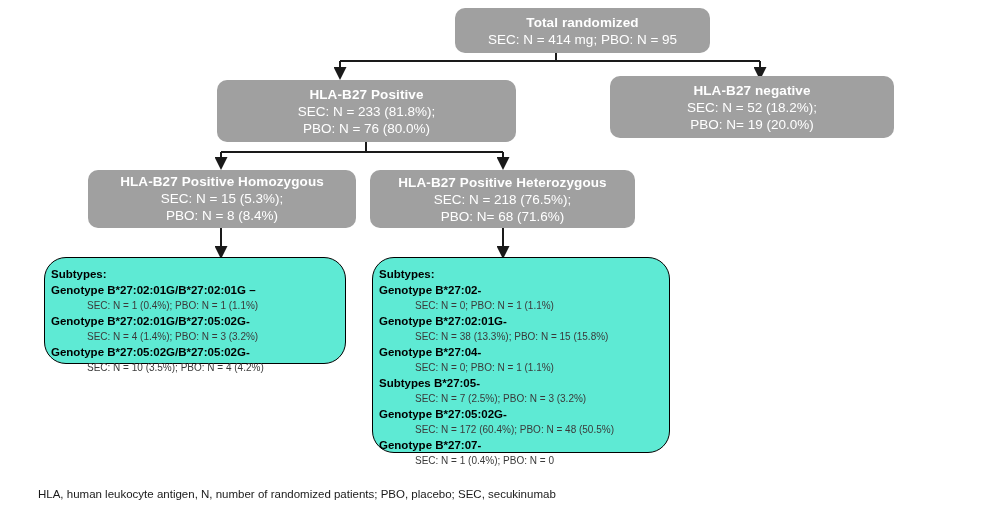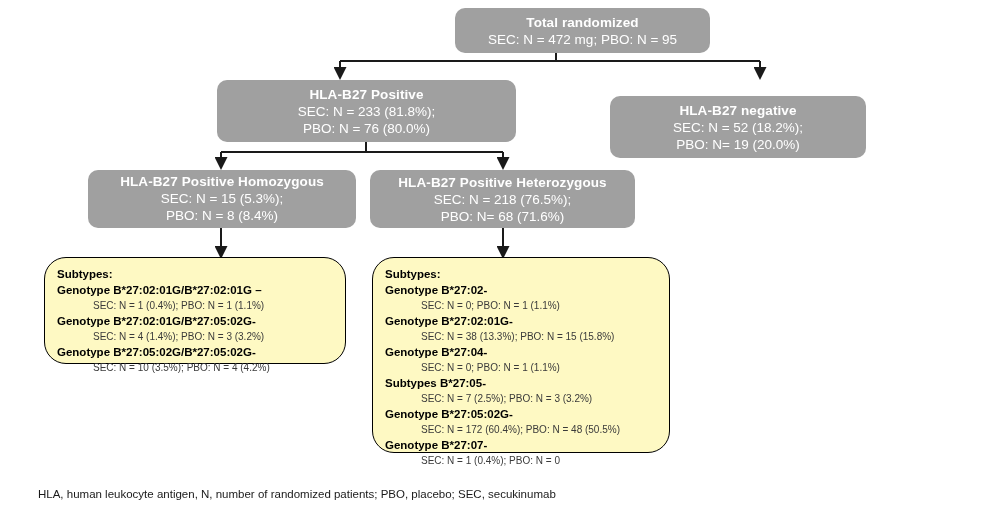--- a/index.html
+++ b/index.html
@@ -53,25 +53,25 @@
     white-space: nowrap;
   }
   .gbox .line {
     font-size: 13.5px;
     line-height: 17px;
     white-space: nowrap;
   }
   
   .wbox {
     position: absolute;
-    background: #fef9c3;
+    background: #5eead4;
     border: 1.6px solid #000000;
     border-radius: 22px;
     box-sizing: border-box;
-    padding: 9px 10px 8px 12px;
+    padding: 9px 10px 8px 6px;
   }
   .sub-head {
     font-weight: bold;
     font-size: 11.5px;
     line-height: 15.5px;
     color: #000;
     white-space: nowrap;
   }
   .geno {
     font-weight: bold;
@@ -128,30 +128,30 @@
       <path d="M 221 228 L 221 257" stroke="#1a1a1a" stroke-width="2" fill="none" marker-end="url(#arrow)"></path>
     </g>
 
     <g>
       <path d="M 503 228 L 503 257" stroke="#1a1a1a" stroke-width="2" fill="none" marker-end="url(#arrow)"></path>
     </g>
   </svg>
 
   <div class="gbox" style="left:429px; top:8px; width:255px; height:45px;margin-left:26px;">
     <div class="title">Total randomized</div>
-    <div class="line">SEC: N = 472 mg; PBO: N = 95</div>
+    <div class="line">SEC: N = 414 mg; PBO: N = 95</div>
   </div>
 
   <div class="gbox" style="left:217px; top:80px; width:299px; height:62px;align-items:center;">
     <div class="title">HLA-B27 Positive</div>
     <div class="line">SEC: N = 233 (81.8%);</div>
     <div class="line">PBO: N = 76 (80.0%)</div>
   </div>
 
-  <div class="gbox" style="left:610px; top:96px; width:256px; height:62px;align-items:center;">
+  <div class="gbox" style="left:610px; top:76px; width:284px; height:62px;align-items:center;">
     <div class="title">HLA-B27 negative</div>
     <div class="line">SEC: N = 52 (18.2%);</div>
     <div class="line">PBO: N= 19 (20.0%)</div>
   </div>
 
   <div class="gbox" style="left:88px; top:170px; width:268px; height:58px;justify-content:flex-end;">
     <div class="title">HLA-B27 Positive Homozygous</div>
     <div class="line">SEC: N = 15 (5.3%);</div>
     <div class="line">PBO:  N = 8 (8.4%)</div>
   </div>

